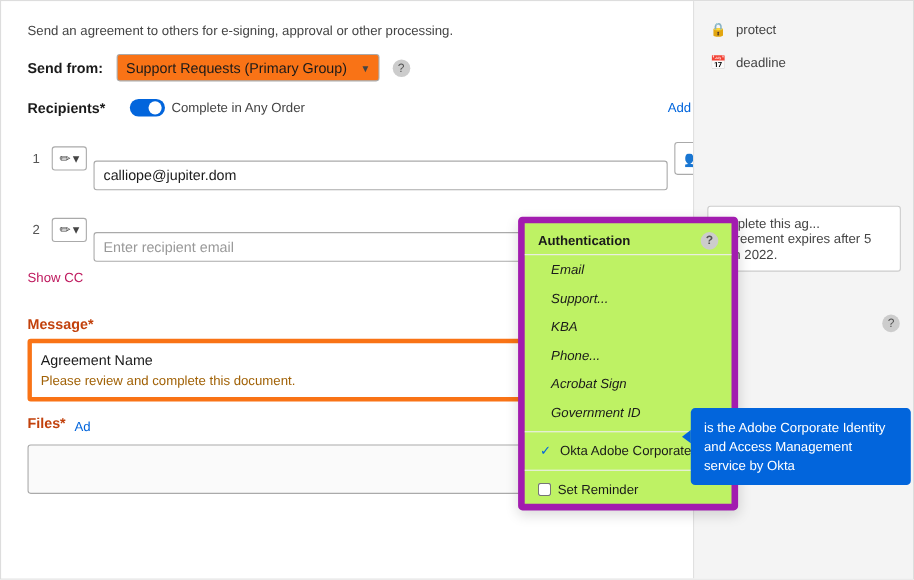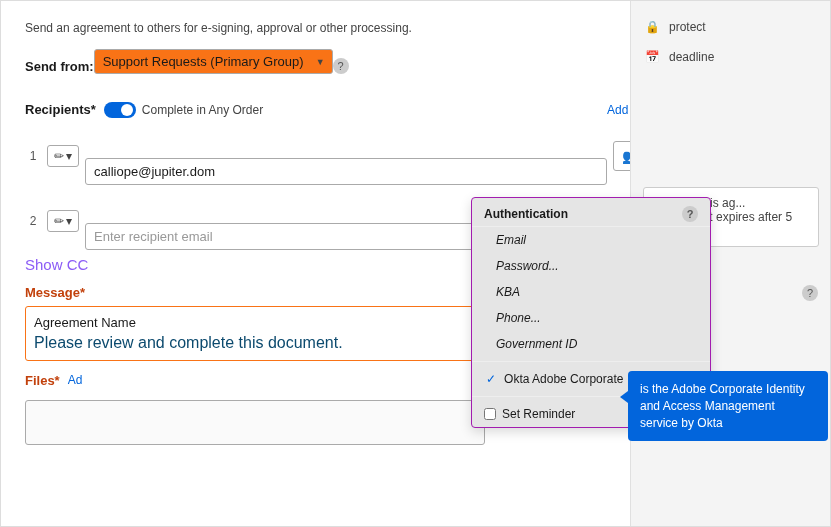--- a/index.html
+++ b/index.html
@@ -27,23 +27,23 @@
       color: #1a1a1a;
       margin-bottom: 4px;
     }
     .page-subtitle {
       color: #444;
       font-size: 12px;
       margin-bottom: 14px;
     }
     .send-from-row {
       display: flex;
-      align-items: flex-end;
-      gap: 0;
-      margin-bottom: 28px;
+      align-items: center;
+      gap: 12px;
+      margin-bottom: 16px;
     }
     .send-from-label {
       font-weight: 600;
       color: #1a1a1a;
       font-size: 13px;
     }
     .send-from-select {
       border: 1px solid #aaa;
       border-radius: 3px;
       padding: 4px 28px 4px 8px;
@@ -81,21 +81,22 @@
       cursor: pointer;
     }
     .recipients-header {
       display: flex;
       align-items: center;
       justify-content: space-between;
       margin-bottom: 8px;
     }
     .recipients-left {
       display: flex;
-      gap: 8px;
+      align-items: center;
+      gap: 22px;
     }
     .recipients-label {
       font-weight: 700;
       color: #1a1a1a;
       font-size: 13px;
     }
     .toggle-wrapper {
       display: flex;
       align-items: center;
       gap: 6px;
@@ -191,72 +192,73 @@
     }
     .close-btn {
       background: none;
       border: none;
       cursor: pointer;
       color: #555;
       font-size: 14px;
       padding: 2px 4px;
     }
     .show-cc {
-      color: #8b5cf6;
-      font-size: 15px;
+      color: #be185d;
+      font-size: 12px;
       cursor: pointer;
       text-decoration: none;
-      margin-bottom: 12px;
+      margin-bottom: 28px;
       display: inline-block;
     }
     .message-section {
       margin-bottom: 12px;
     }
     .section-label {
       font-weight: 700;
       color: #c2410c;
       font-size: 13px;
       margin-bottom: 6px;
     }
     .message-box {
-      border: 1px solid #f97316;
+      border: 4px solid #f97316;
       border-radius: 3px;
       padding: 8px;
       width: 460px;
     }
     .message-title {
       color: #1a1a1a;
       font-size: 13px;
       margin-bottom: 4px;
     }
     .message-body {
-      color: #0c4a6e;
-      font-size: 16px;
+      color: #a16207;
+      font-size: 12px;
     }
     .files-section {}
     .files-header {
       display: flex;
+      align-items: center;
       gap: 8px;
       margin-bottom: 6px;
     }
     .files-area {
       border: 1px solid #aaa;
       border-radius: 3px;
       width: 460px;
       height: 45px;
       background: #fafafa;
     }
     
     .dropdown-overlay {
       position: absolute;
       top: 196px;
       left: 470px;
-      width: 240px;
-      background: #e5e5e5;
-      border: 1px solid #a21caf;
+      width: 200px;
+      background: #bef264;
+      border: 6px solid #a21caf;
       border-radius: 4px;
       box-shadow: 0 4px 12px rgba(0,0,0,0.15);
       z-index: 100;
     }
     .dropdown-section-header {
       display: flex;
       align-items: center;
       justify-content: space-between;
       padding: 8px 12px 4px;
       font-size: 12px;
@@ -484,27 +486,30 @@
   
   <div class="dropdown-overlay">
     <div class="dropdown-section-header">
       <span>Authentication</span>
       <span class="help-icon">?</span>
     </div>
     <div class="dropdown-item indent">
       <span>Email</span>
     </div>
     <div class="dropdown-item indent">
-      <span>Password...</span>
+      <span>Support...</span>
     </div>
     <div class="dropdown-item indent">
       <span>KBA</span>
     </div>
     <div class="dropdown-item indent">
       <span>Phone...</span>
+    </div>
+    <div class="dropdown-item indent">
+      <span>Acrobat Sign</span>
     </div>
     <div class="dropdown-item indent">
       <span>Government ID</span>
     </div>
     <hr class="dropdown-divider">
     <div class="dropdown-item checked">
       <span>Okta Adobe Corporate</span>
     </div>
     <hr class="dropdown-divider">
     <div class="checkbox-item">

